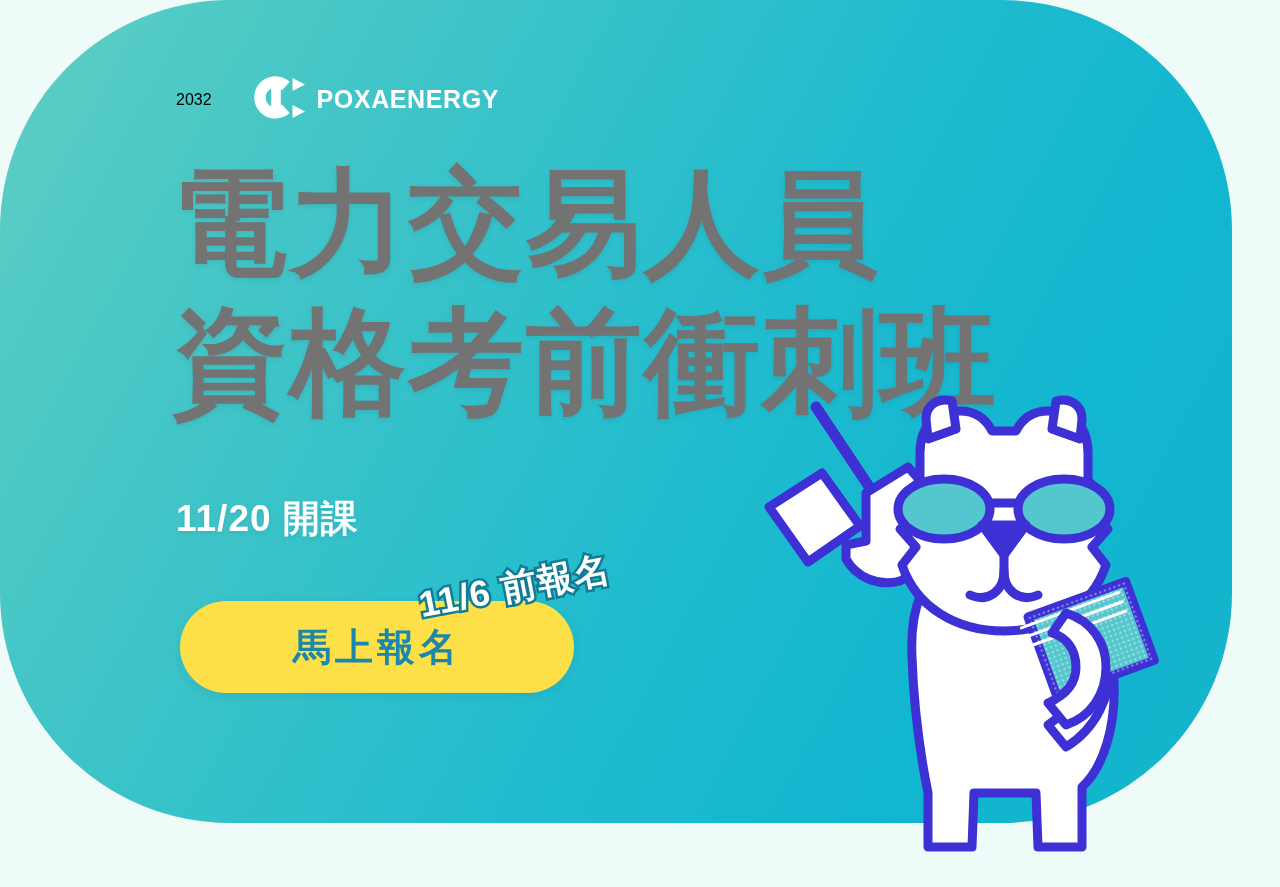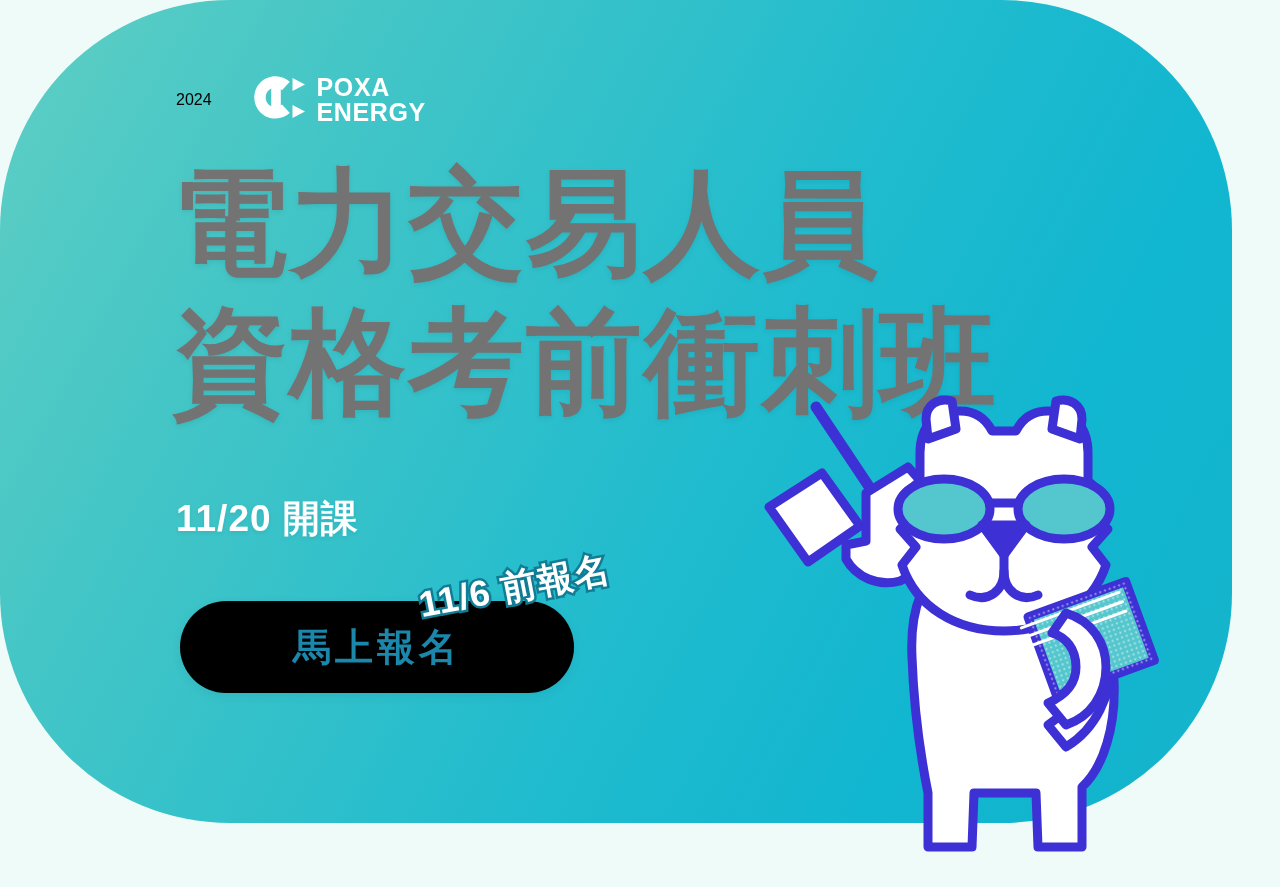--- a/index.html
+++ b/index.html
@@ -42,21 +42,21 @@
     align-items: center;
     gap: 40px;
   }
   #brand-lockup {
     display: flex;
     align-items: center;
     gap: 11px;
   }
   #brand-wordmark {
     display: flex;
-    flex-direction: column;
+    flex-direction: row;
     line-height: 1.02;
   }
   #brand-wordmark span {
     font-size: 25px;
     font-weight: bold;
     color: #ffffff;
     letter-spacing: 0.6px;
   }
 
   
@@ -91,21 +91,21 @@
 
   
   #cta-button {
     position: absolute;
     left: 180px;
     top: 601px;
     width: 394px;
     height: 92px;
     border: none;
     border-radius: 46px;
-    background: #000000;
+    background: #fde047;
     color: #1a87ab;
     font-family: "Liberation Sans", sans-serif;
     font-size: 38px;
     font-weight: bold;
     letter-spacing: 4px;
     cursor: pointer;
     box-shadow: 0 3px 10px rgba(5,80,100,0.10);
   }
 
   
@@ -134,21 +134,21 @@
   }
 </style>
 </head>
 <body>
 
 <div id="banner">
 
   <div id="teal-panel"></div>
 
   <div id="header-row">
-    <div>2024</div>
+    <div>2032</div>
 
     <div id="brand-lockup">
       <span>
         <svg width="54" height="48" viewBox="0 0 54 48" aria-hidden="true">
           <path d="M23.5 2.2 C11.8 2.2 2.3 11.7 2.3 23.4 C2.3 35.1 11.8 44.6 23.5 44.6
                    C29.0 44.6 34.0 42.5 37.8 39.1 L30.0 30.6 C28.3 32.2 26.0 33.2 23.5 33.2
                    C18.1 33.2 13.7 28.8 13.7 23.4 C13.7 18.0 18.1 13.6 23.5 13.6
                    C26.0 13.6 28.3 14.6 30.0 16.2 L37.8 7.7 C34.0 4.3 29.0 2.2 23.5 2.2 Z" fill="#ffffff"></path>
           <rect x="19.2" y="9.0" width="9.6" height="30.0" rx="1.0" fill="#ffffff"></rect>
           <path d="M40.5 4.0 L53.0 10.5 L40.5 17.0 Z" fill="#ffffff"></path>

